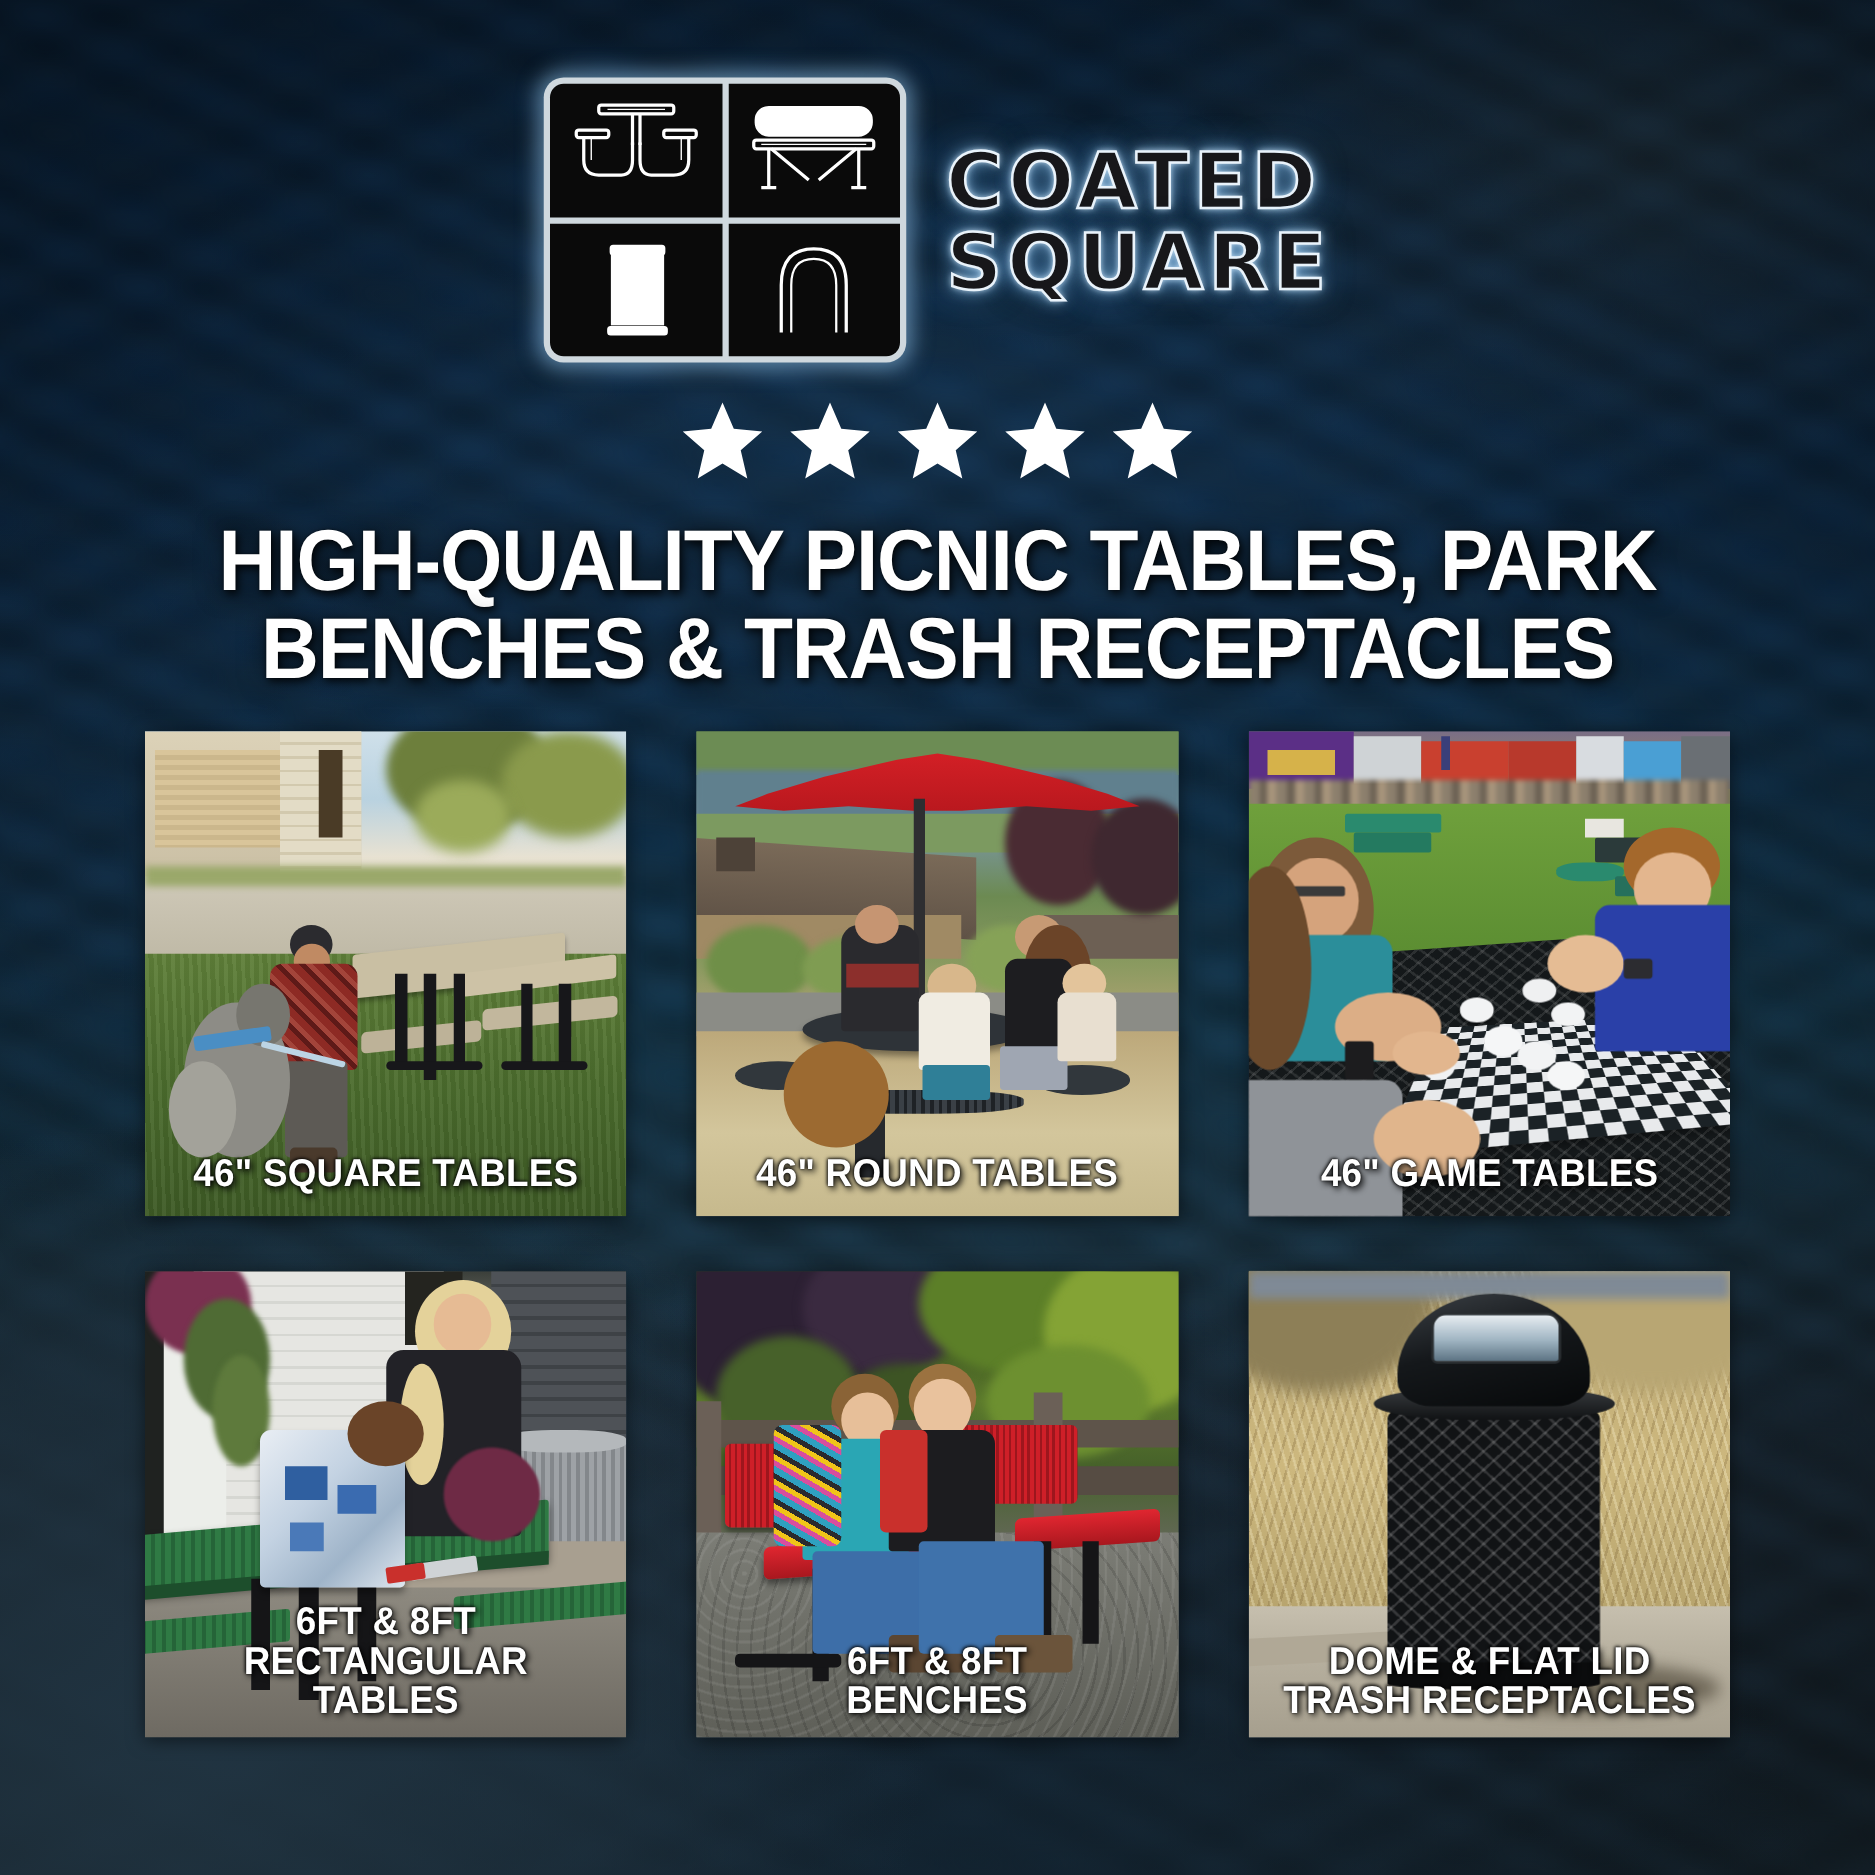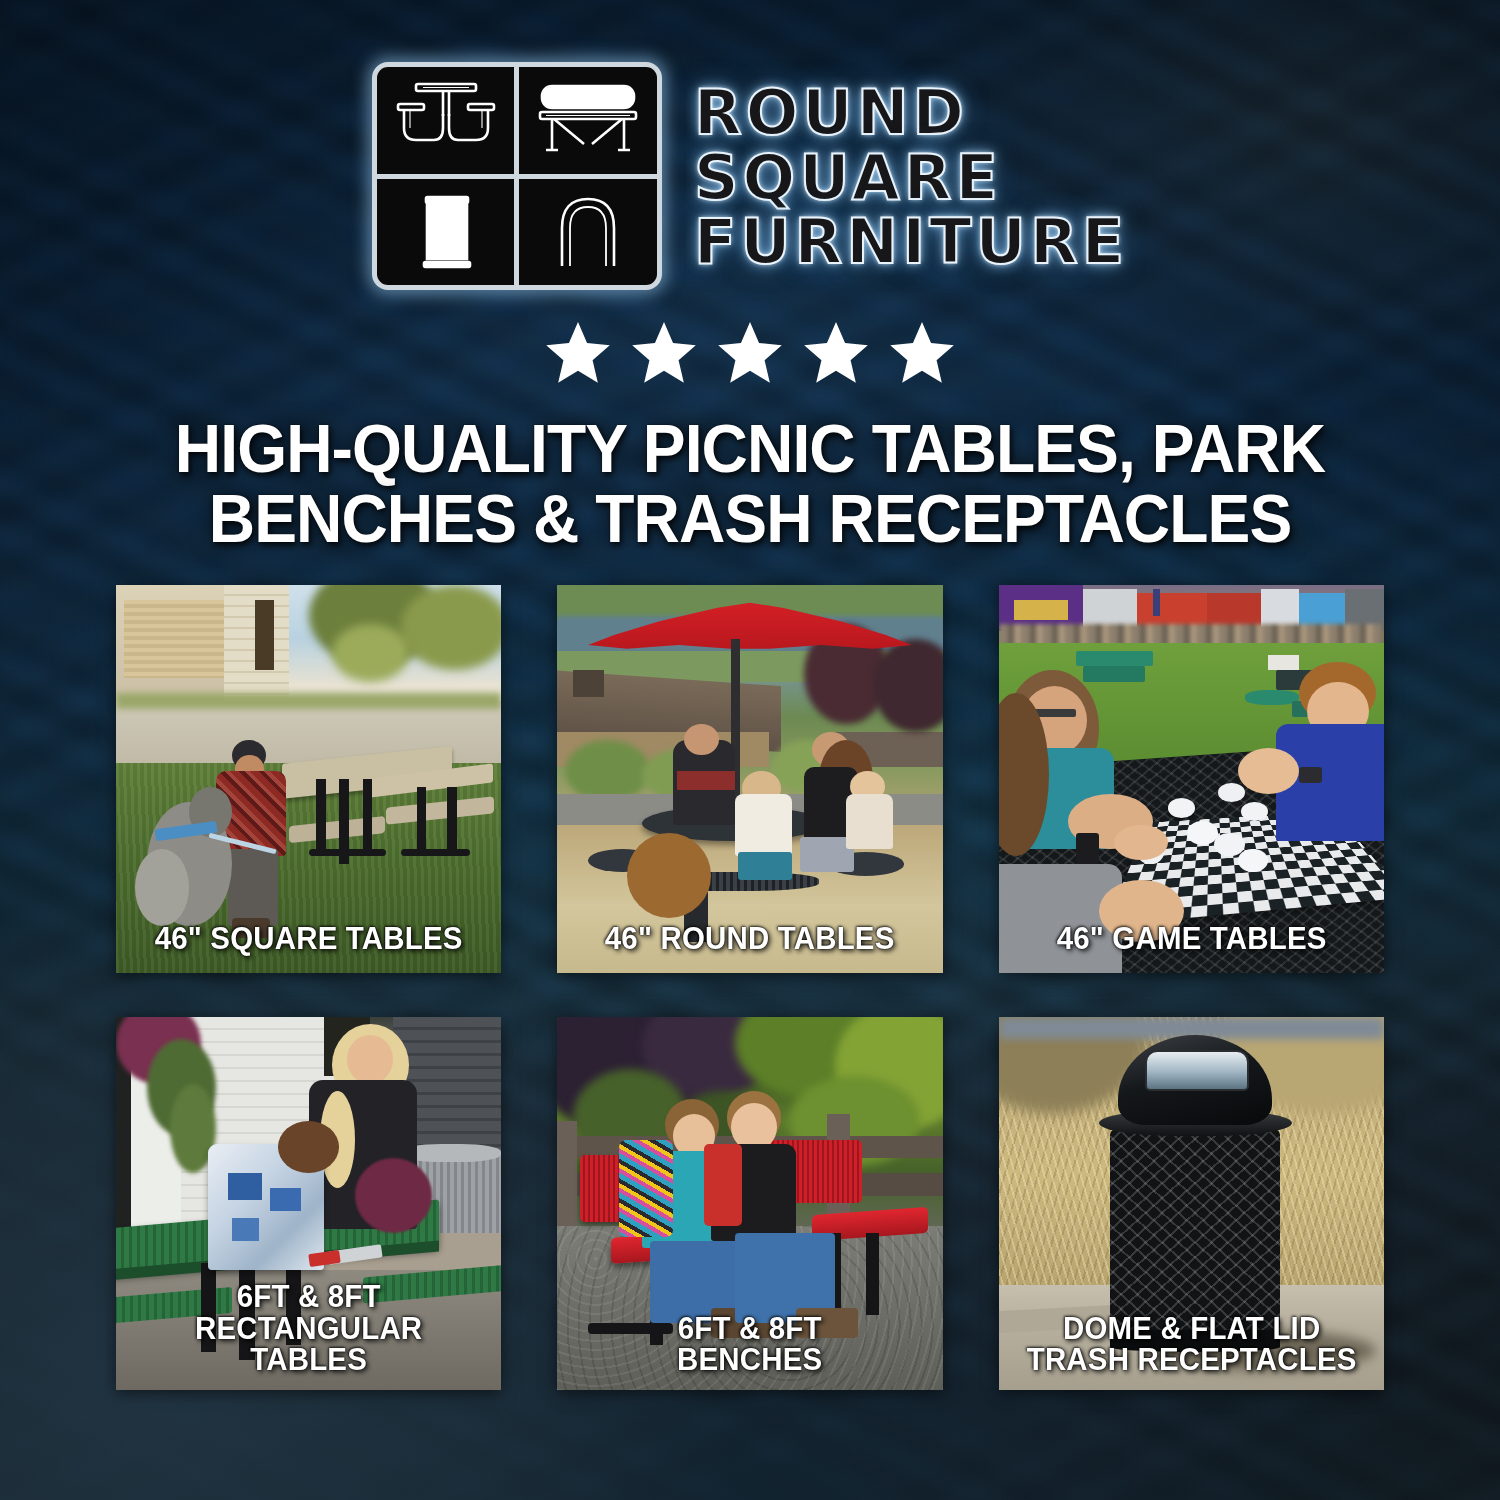--- a/index.html
+++ b/index.html
@@ -242,23 +242,22 @@
         <div class="logo-cell">
           <svg width="112" height="88" viewBox="0 0 112 88" fill="none" stroke="#fff" stroke-width="2.6">
             <path d="M30 78 L30 40 Q30 11 56 11 Q82 11 82 40 L82 78"></path>
             <path d="M38 78 L38 40 Q38 19 56 19 Q74 19 74 40 L74 78" stroke-width="1.8"></path>
           </svg>
         </div>
 
       </div>
 
       <div id="logo-words">
-        <div class="logo-line">ROUND</div>
+        <div class="logo-line">COATED</div>
         <div class="logo-line">SQUARE</div>
-        <div class="logo-line">FURNITURE</div>
       </div>
 
     </div>
 
     <div id="stars">
       <svg class="star" width="72" height="70" viewBox="0 0 24 24" fill="#ffffff">
           <polygon points="12,1.4 15.1,8.6 22.9,9.3 17,14.5 18.8,22.2 12,18.1 5.2,22.2 7,14.5 1.1,9.3 8.9,8.6"></polygon>
         </svg>
       <svg class="star" width="72" height="70" viewBox="0 0 24 24" fill="#ffffff">
           <polygon points="12,1.4 15.1,8.6 22.9,9.3 17,14.5 18.8,22.2 12,18.1 5.2,22.2 7,14.5 1.1,9.3 8.9,8.6"></polygon>

